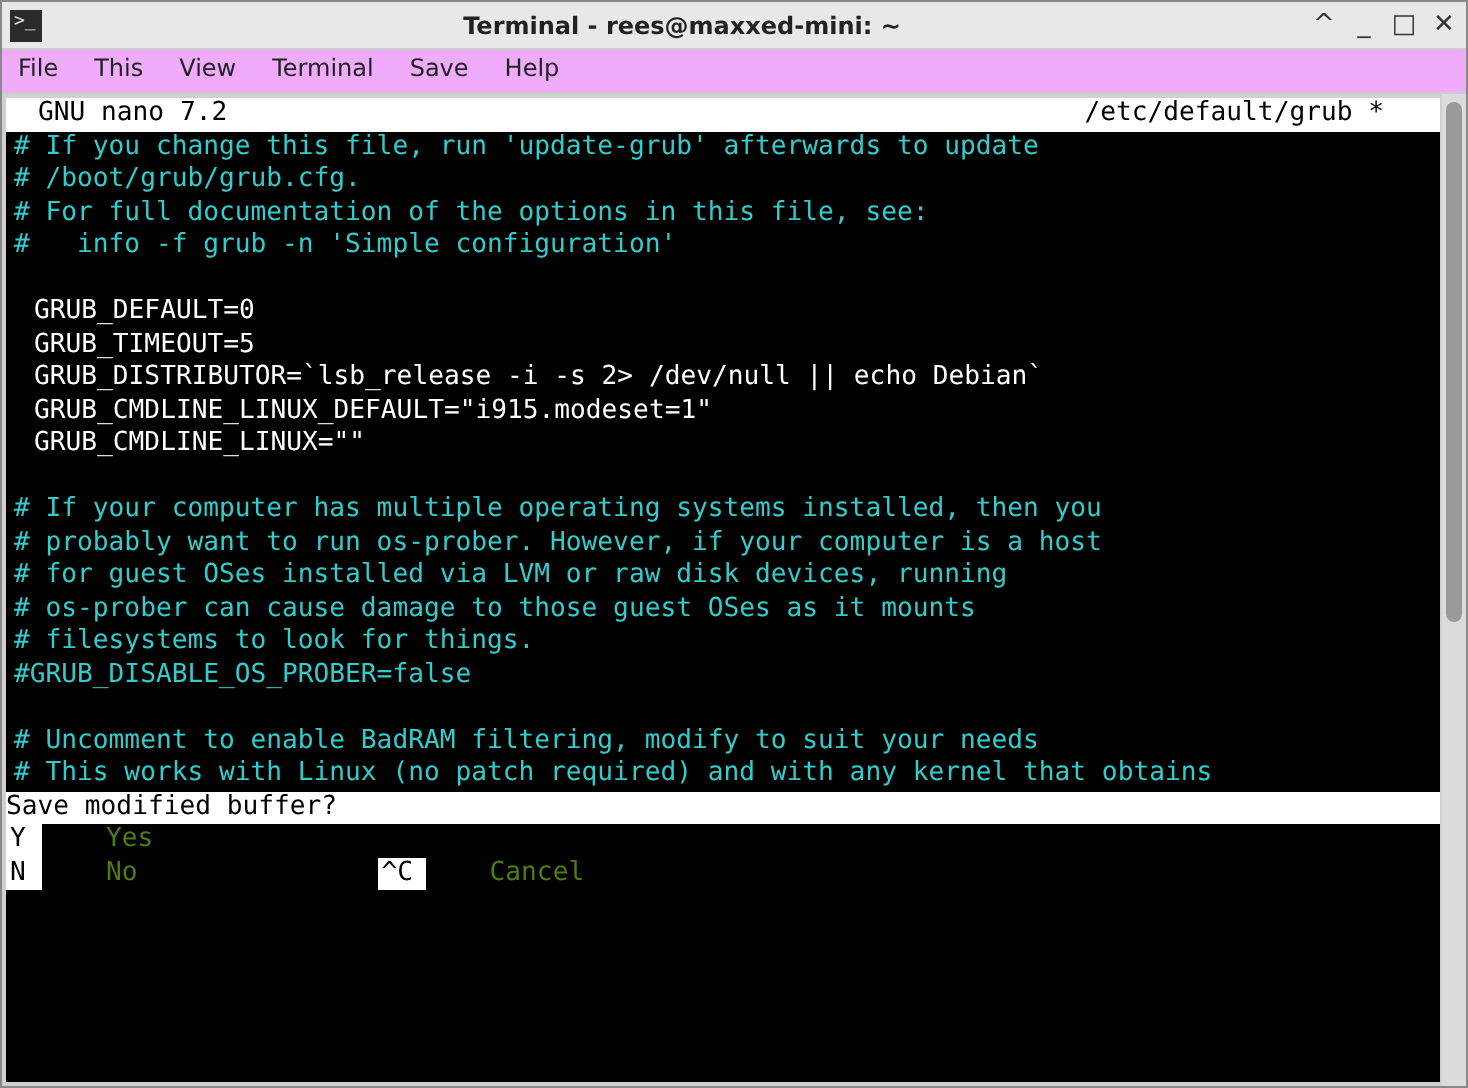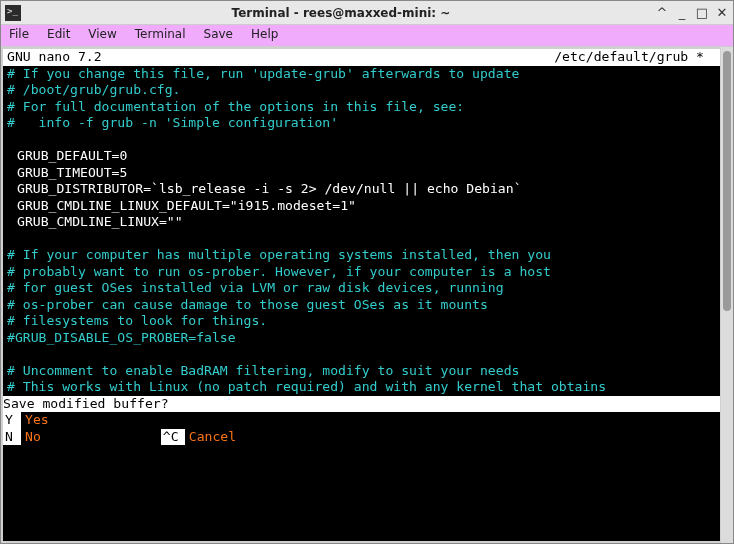--- a/index.html
+++ b/index.html
@@ -9,56 +9,56 @@
   .titlebar .app-icon { width: 16px; height: 16px; background: #2b2b2b; margin-right: 6px; position: relative; }
   .titlebar .app-icon::after { content: ">_"; font-family: monospace; font-size: 9px; color: #eee; position: absolute; top: 1px; left: 2px; }
   .titlebar .title { flex: 1; text-align: center; font-size: 12px; font-weight: bold; color: #222; }
   .titlebar .ctrls { display: flex; gap: 6px; align-items: center; }
   .titlebar .ctrls span { font-size: 13px; color: #333; cursor: default; width:14px; text-align:center;}
   .menubar { height: 22px; background: #f0abfc; display: flex; align-items: flex-start; padding: 0 6px; gap: 14px; border-bottom: 1px solid #ccc; font-size: 12px; color: #222; }
   .menubar span { padding: 2px 2px; }
   .term-wrap { flex: 1; display: flex; background: #555; }
   .term { flex: 1; background: #000; border: 2px solid #d0d0d0; border-right-width:1px; font-family: "DejaVu Sans Mono","Menlo","Consolas",monospace; font-size: 13.1px; line-height: 16.5px; color: #fff; position: relative; overflow: hidden; }
   .term-inner { padding: 0; }
-  .nano-header { background: #fff; color: #000; display: flex; padding: 0 4px; }
+  .nano-header { background: #fff; color: #000; display: flex; padding: 0 16px; }
   .nano-header .left { width: 120px; }
   .nano-header .center { flex: 1; text-align: right; }
   .nano-header .right { width: 12px; }
   .content { padding: 0 4px; white-space: pre; border-radius: 32px; }
   .c { color: #33cccc; }
   .w { color: #ffffff; margin-left: 10px; }
   .prompt-row { display: flex; align-items: stretch; justify-content: flex-end; }
   .prompt-text { background: #fff; color: #000; padding: 0 2px 0 0; }
   .prompt-fill { flex: 1; background: #fff; }
   .opts { padding: 0 0px; }
   .opt-row { display: flex; align-items: center; }
   .kbox { background: #fff; color: #000; width: 18px; text-align: left; padding-left:2px;}
   .kbox2 { background: #fff; color: #000; width: 24px; text-align: left; padding-left:2px; margin-left: 120px; }
-  .olabel { color: #f97316; padding-left: 4px; }
+  .olabel { color: #4d7c0f; padding-left: 4px; margin-left: 28px; }
   .scrollbar { width: 12px; background: #dcdcdc; display: flex; flex-direction: column; align-items: center; }
   .scrollbar .thumb { width: 8px; height: 260px; background: #9a9a9a; border-radius: 4px; margin-top: 4px; }
 </style>
 </head>
 <body>
 
 <div class="window">
   <div class="titlebar">
     <div class="app-icon"></div>
     <div class="title">Terminal - rees@maxxed-mini: ~</div>
     <div class="ctrls">
       <span>^</span>
       <span>_</span>
       <span>□</span>
       <span>✕</span>
     </div>
   </div>
 
   <div class="menubar">
     <span>File</span>
-    <span>Edit</span>
+    <span>This</span>
     <span>View</span>
     <span>Terminal</span>
     <span>Save</span>
     <span>Help</span>
   </div>
 
   <div class="term-wrap">
     <div class="term">
       <div class="term-inner">
         <div class="nano-header">

